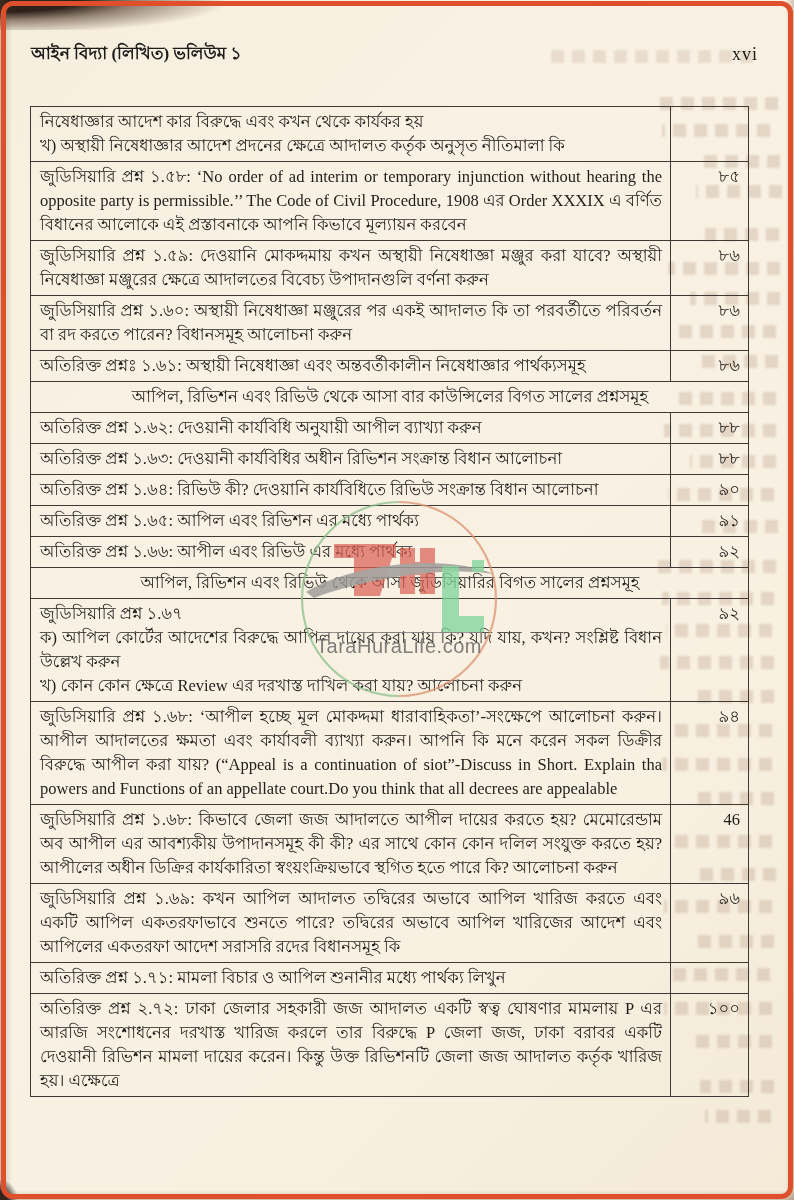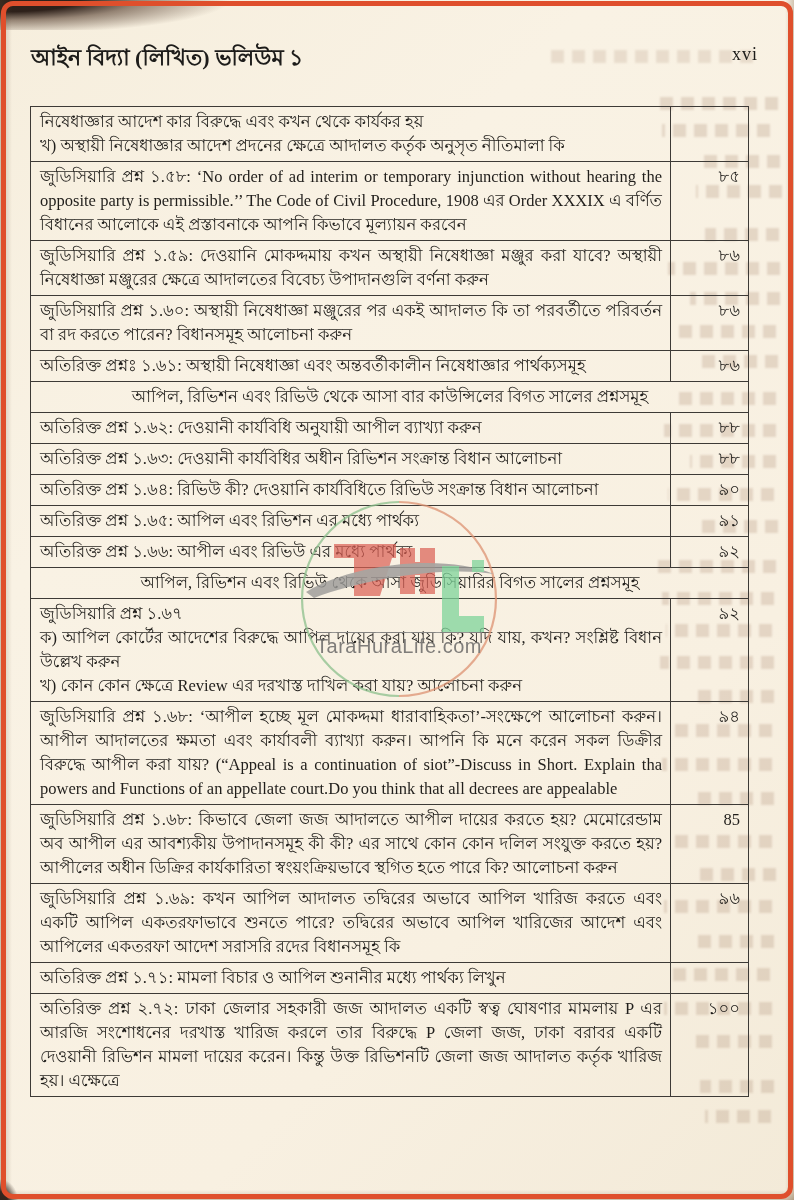--- a/index.html
+++ b/index.html
@@ -13,21 +13,21 @@
      background:linear-gradient(to right,rgba(95,70,45,.30),rgba(95,70,45,0));}
   .edge-right{position:absolute;right:0;top:0;width:9px;height:100%;z-index:3;
      background:linear-gradient(to left,rgba(110,80,50,.28),rgba(110,80,50,0));}
   .edge-bottom{position:absolute;left:0;bottom:0;width:100%;height:10px;z-index:3;
      background:linear-gradient(to top,rgba(110,80,50,.30),rgba(110,80,50,0));}
   .shadow-bl{position:absolute;left:0;bottom:0;width:22px;height:26px;z-index:4;
      background:radial-gradient(ellipse 24px 28px at 0 100%,rgba(35,22,16,.9) 30%,rgba(35,22,16,0) 75%);}
   
   .frame{position:absolute;inset:1px;border:5px solid #df4f2c;border-radius:12px;z-index:60;pointer-events:none;}
   
-  .book-title{position:absolute;left:31px;top:40px;font-size:22px;font-weight:bold;z-index:6;}
+  .book-title{position:absolute;left:31px;top:40px;font-size:17px;font-weight:bold;z-index:6;}
   .folio{position:absolute;right:36px;top:44px;font-size:18px;letter-spacing:1px;z-index:6;margin-left:48px;}
   
   .toc-wrap{position:absolute;left:30px;top:86px;width:719px;z-index:5;}
   table.toc{width:100%;border-collapse:collapse;table-layout:fixed;margin-top:20px;}
   table.toc td{border:1.6px solid #3d3a36;font-size:16.5px;line-height:24px;
       padding:3px 8px 3px 9px;vertical-align:top;color:#201e1b;}
   td.q{width:622px;text-align:justify;white-space:pre-line;font-weight:500;}
   td.pg{text-align:right;padding-left:12px;font-weight:500;}
   td.section{text-align:center;font-weight:normal;white-space:normal;}
   
@@ -110,21 +110,21 @@
 ক) আপিল কোর্টের আদেশের বিরুদ্ধে আপিল দায়ের করা যায় কি? যদি যায়, কখন? সংশ্লিষ্ট বিধান উল্লেখ করুন
 খ) কোন কোন ক্ষেত্রে Review এর দরখাস্ত দাখিল করা যায়? আলোচনা করুন</td>
             <td class="pg">৯২</td>
           </tr>
           <tr>
             <td class="q">জুডিসিয়ারি প্রশ্ন ১.৬৮: ‘আপীল হচ্ছে মূল মোকদ্দমা ধারাবাহিকতা’-সংক্ষেপে আলোচনা করুন। আপীল আদালতের ক্ষমতা এবং কার্যাবলী ব্যাখ্যা করুন। আপনি কি মনে করেন সকল ডিক্রীর বিরুদ্ধে আপীল করা যায়? (“Appeal is a continuation of siot”-Discuss in Short. Explain tha powers and Functions of an appellate court.Do you think that all decrees are appealable</td>
             <td class="pg">৯৪</td>
           </tr>
           <tr>
             <td class="q">জুডিসিয়ারি প্রশ্ন ১.৬৮: কিভাবে জেলা জজ আদালতে আপীল দায়ের করতে হয়? মেমোরেন্ডাম অব আপীল এর আবশ্যকীয় উপাদানসমূহ কী কী? এর সাথে কোন কোন দলিল সংযুক্ত করতে হয়? আপীলের অধীন ডিক্রির কার্যকারিতা স্বংয়ংক্রিয়ভাবে স্থগিত হতে পারে কি? আলোচনা করুন</td>
-            <td class="pg">85</td>
+            <td class="pg">46</td>
           </tr>
           <tr>
             <td class="q">জুডিসিয়ারি প্রশ্ন ১.৬৯: কখন আপিল আদালত তদ্বিরের অভাবে আপিল খারিজ করতে এবং একটি আপিল একতরফাভাবে শুনতে পারে? তদ্বিরের অভাবে আপিল খারিজের আদেশ এবং আপিলের একতরফা আদেশ সরাসরি রদের বিধানসমূহ কি</td>
             <td class="pg">৯৬</td>
           </tr>
           <tr>
             <td class="q">অতিরিক্ত প্রশ্ন ১.৭১: মামলা বিচার ও আপিল শুনানীর মধ্যে পার্থক্য লিখুন</td>
             <td class="pg"></td>
           </tr>
           <tr>

